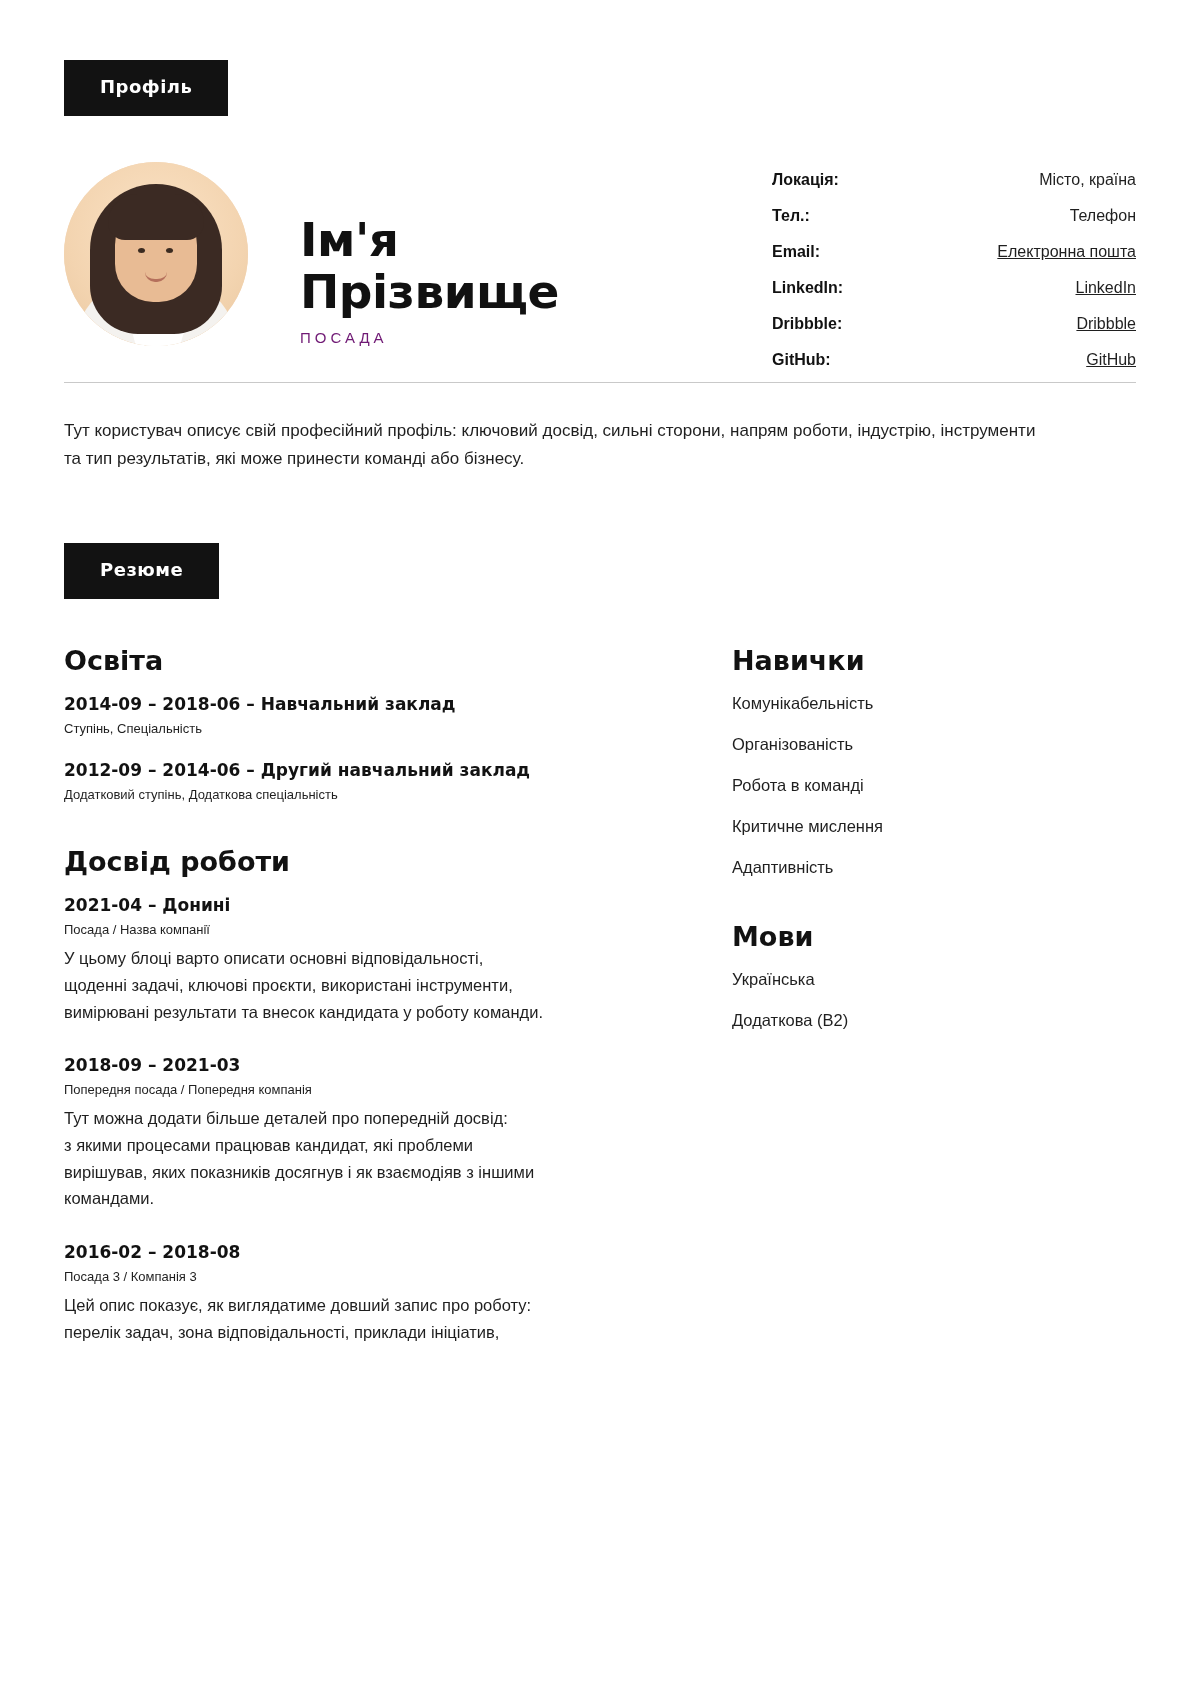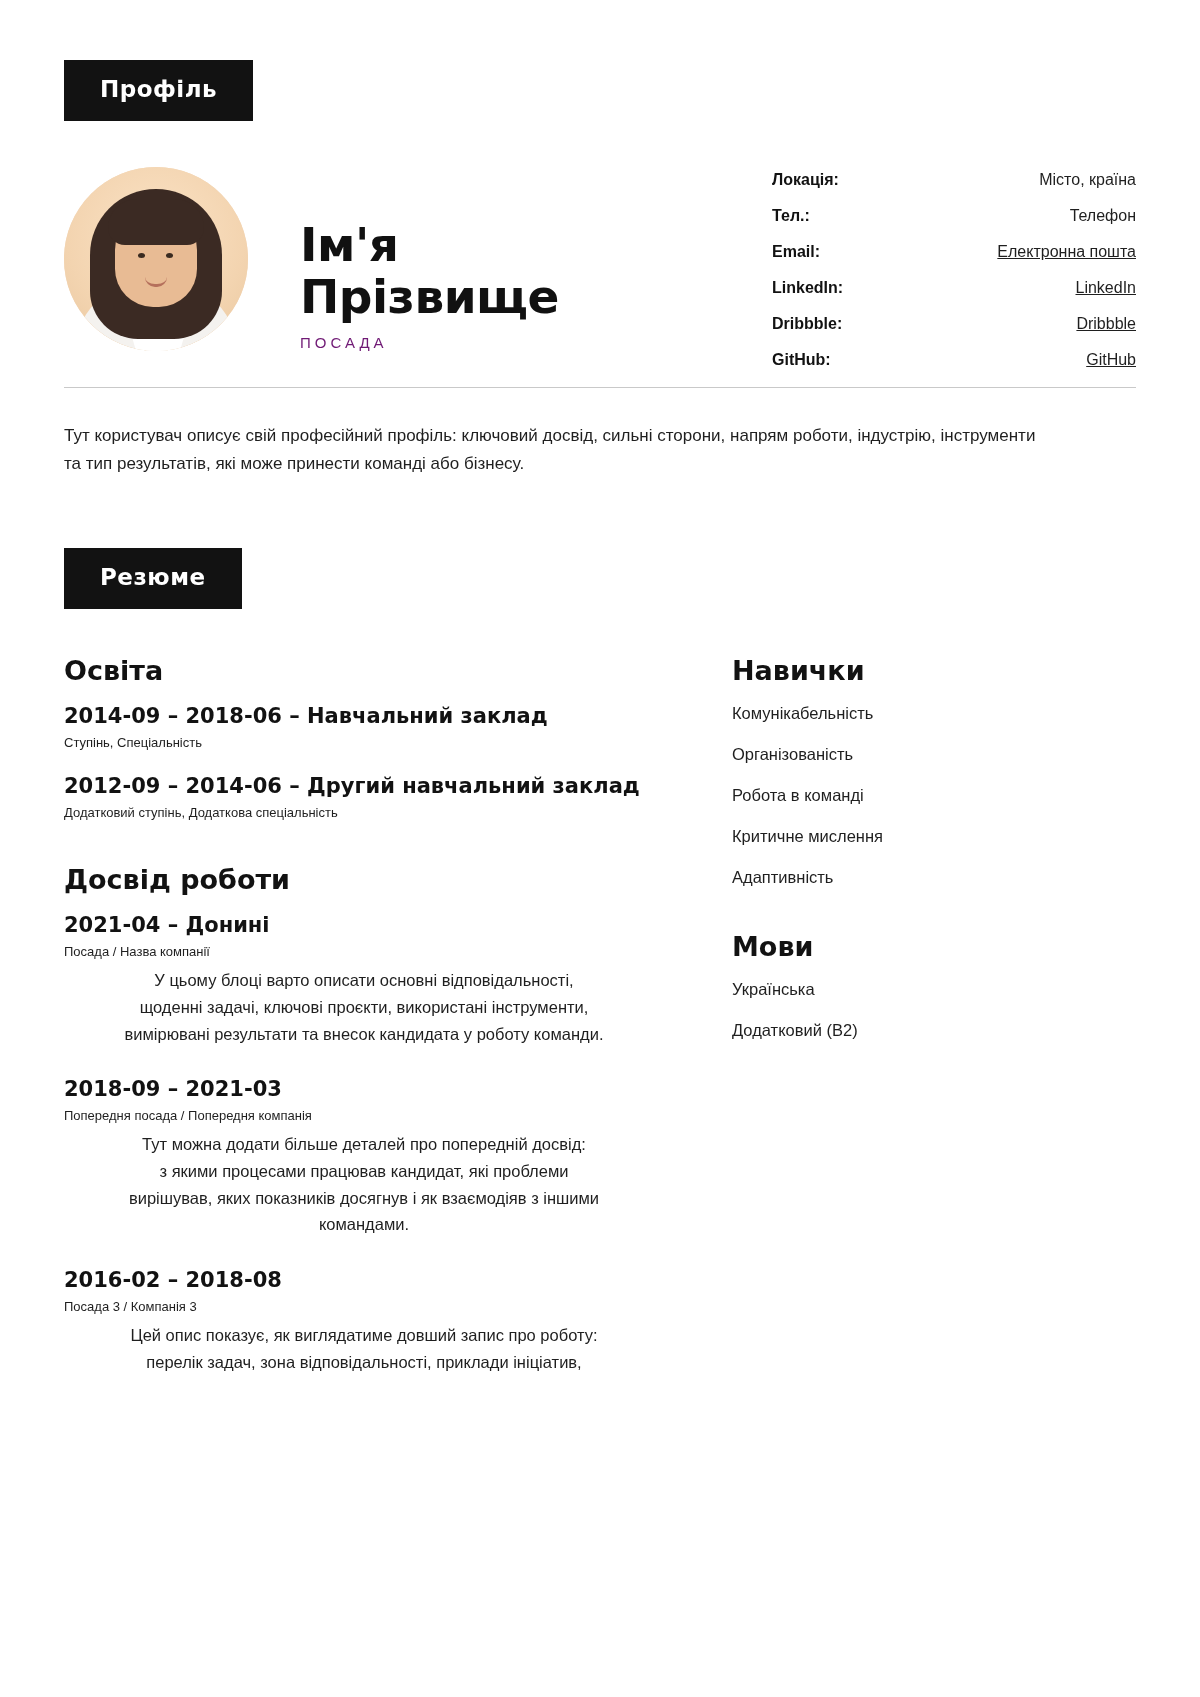--- a/index.html
+++ b/index.html
@@ -24,21 +24,21 @@
   }
 
   
   .section-tag {
     display: inline-block;
     background: #121212;
     color: #ffffff;
     font-family: "DejaVu Sans", sans-serif;
     font-weight: bold;
     letter-spacing: 0.5px;
-    font-size: 23px;
+    font-size: 18px;
     padding: 18px 36px 20px 36px;
     line-height: 1;
   }
   .tag-profile { margin-top: 60px; }
   .tag-resume  { margin-top: 54px; }
 
   
   .header {
     display: flex;
     align-items: flex-end;
@@ -201,35 +201,34 @@
     font-size: 27px;
     color: #121212;
     margin: 0 0 18px 0;
   }
   .col-heading.second { margin-top: 44px; }
 
   .entry { margin-bottom: 24px; }
   .entry-title {
     font-family: "DejaVu Sans", sans-serif;
     font-weight: bold;
-    font-size: 21px;
+    font-size: 17px;
     color: #121212;
     margin-bottom: 7px;
   }
   .entry-sub {
     font-size: 13px;
     color: #1f1f1f;
     margin-bottom: 8px;
   }
   .entry-desc {
     font-size: 16.5px;
     line-height: 1.62;
     color: #1f1f1f;
     white-space: pre-line;
-    text-align: center;
   }
 
   .exp-entry { margin-bottom: 30px; }
 
   .list-item {
     font-size: 16.5px;
     color: #1f1f1f;
     margin-bottom: 22px;
   }
 </style>
@@ -342,19 +341,19 @@
 
       <h2 class="col-heading">Навички</h2>
       <div class="list-item">Комунікабельність</div>
       <div class="list-item">Організованість</div>
       <div class="list-item">Робота в команді</div>
       <div class="list-item">Критичне мислення</div>
       <div class="list-item">Адаптивність</div>
 
       <h2 class="col-heading second">Мови</h2>
       <div class="list-item">Українська</div>
-      <div class="list-item">Додатковий (B2)</div>
+      <div class="list-item">Додаткова (B2)</div>
 
     </div>
 
   </div>
 
 </div>
 
 </body></html>

